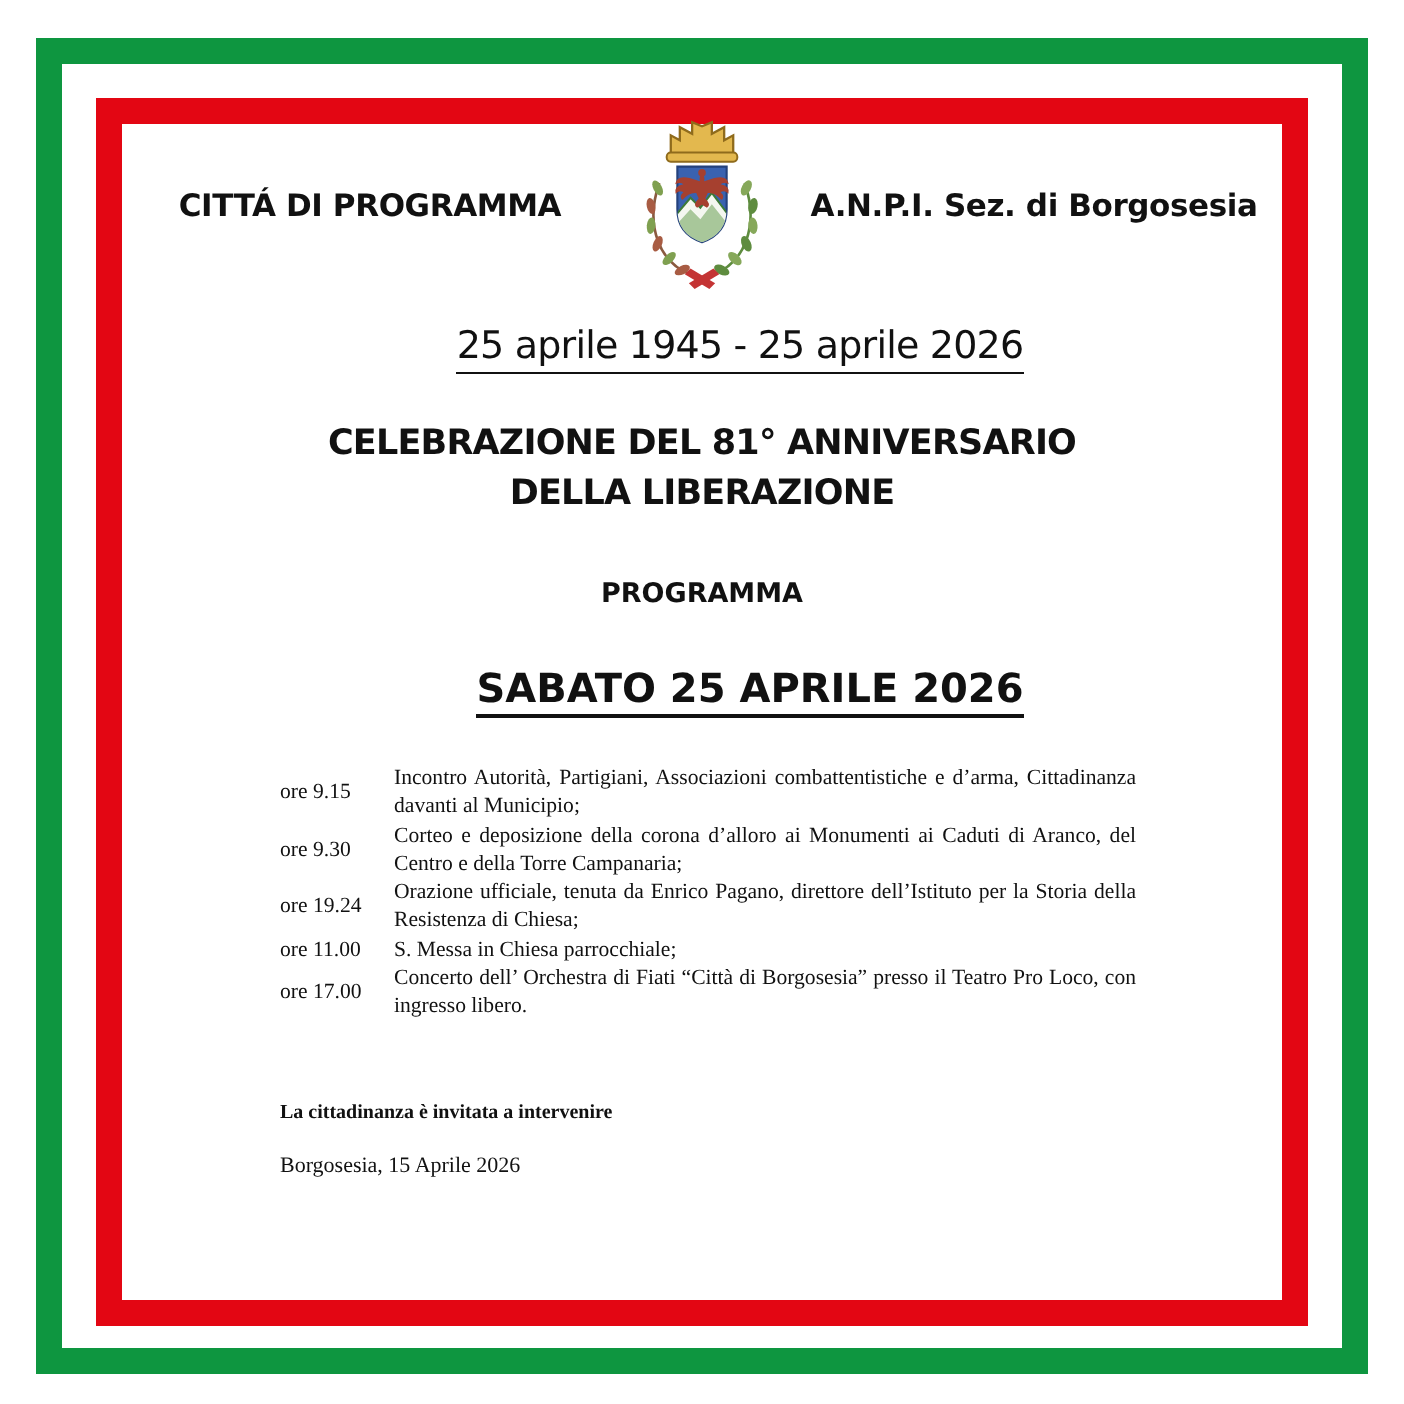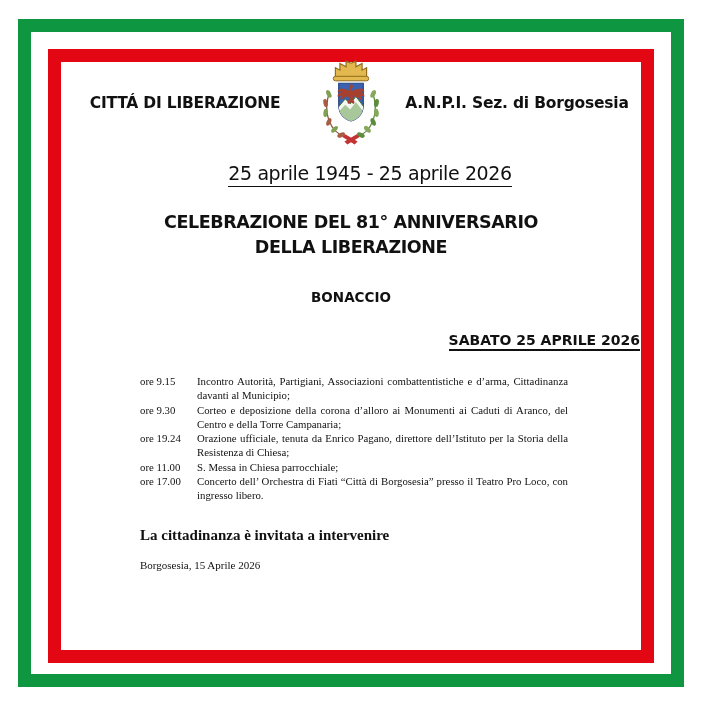--- a/index.html
+++ b/index.html
@@ -15,47 +15,47 @@
   .header-side{flex:1;text-align:center;font-weight:bold;font-size:15.5px;
                letter-spacing:-0.2px;white-space:nowrap;}
   .crest{width:86px;height:92px;flex:0 0 auto;display:flex;align-items:center;justify-content:center;}
 
   .dates{text-align:center;margin-top:13px;font-size:19px;letter-spacing:-0.4px;margin-left:38px;}
   .dates span{border-bottom:1.6px solid #111;padding-bottom:2px;}
 
   .main-title{margin-top:26px;text-align:center;font-weight:bold;font-size:17.5px;
               line-height:25px;letter-spacing:-0.4px;white-space:nowrap;}
   .program{margin-top:29px;text-align:center;font-weight:bold;font-size:13.5px;}
-  .day{margin-top:27px;text-align:right;font-weight:bold;font-size:14px;padding-left:48px;}
+  .day{margin-top:27px;text-align:center;font-weight:bold;font-size:20px;padding-left:48px;}
   .day span{border-bottom:2px solid #111;padding-bottom:1px;}
   .schedule{margin:26px 72px 0 78px;font-family:"Liberation Serif",serif;
             font-size:10.8px;line-height:14.3px;}
-  .schedule-row{display:flex;}
+  .schedule-row{display:flex;align-items:center;}
   .schedule-time{width:57px;flex:0 0 auto;}
   .schedule-desc{flex:1;text-align:justify;}
 
-  .invitation{margin:24px 72px 0 78px;font-family:"Liberation Serif",serif;
-              font-weight:bold;font-size:15px;}
+  .invitation{margin:40px 72px 0 78px;font-family:"Liberation Serif",serif;
+              font-weight:bold;font-size:10px;}
   .place-date{margin:15px 72px 0 78px;font-family:"Liberation Serif",serif;font-size:11px;}
 
   .signatures{display:flex;margin:38px 60px 0 60px;}
   .sig{flex:1;text-align:center;font-family:"Liberation Serif",serif;
        font-size:11.3px;line-height:14.5px;}
 </style>
 </head>
 <body>
 
 <div class="page">
   <div class="frame-green"></div>
   <div class="frame-red"></div>
 
   <div class="content">
 
     <div class="header-row">
-      <div class="header-side">CITTÁ DI LIBERAZIONE</div>
+      <div class="header-side">CITTÁ DI PROGRAMMA</div>
 
       <div class="crest">
         <svg viewBox="0 0 100 112" width="86" height="92" aria-hidden="true">
 
           <g>
             <path d="M31 25 L31 13 L36.5 16 L36.5 8 L44 12 L44 5 L50 7.5 L56 5 L56 12 L63.5 8 L63.5 16 L69 13 L69 25 Z" fill="#E3B84E" stroke="#8F6B1C" stroke-width="1.4"></path>
             <rect x="28.5" y="23.5" width="43" height="5.5" rx="2.5" fill="#E3B84E" stroke="#8F6B1C" stroke-width="1.2"></rect>
           </g>
 
           <g>
@@ -105,21 +105,21 @@
 
     <div class="dates">
       <span>25 aprile 1945 - 25 aprile 2026</span>
     </div>
 
     <div class="main-title">
       <div>CELEBRAZIONE DEL 81° ANNIVERSARIO</div>
       <div>DELLA LIBERAZIONE</div>
     </div>
 
-    <div class="program">BONACCIO</div>
+    <div class="program">PROGRAMMA</div>
 
     <div class="day">
       <span>SABATO 25 APRILE 2026</span>
     </div>
 
     <div class="schedule">
       <div class="schedule-row">
         <div class="schedule-time">ore 9.15</div>
         <div class="schedule-desc">Incontro Autorità, Partigiani, Associazioni combattentistiche e d’arma, Cittadinanza davanti al Municipio;</div>
       </div>

